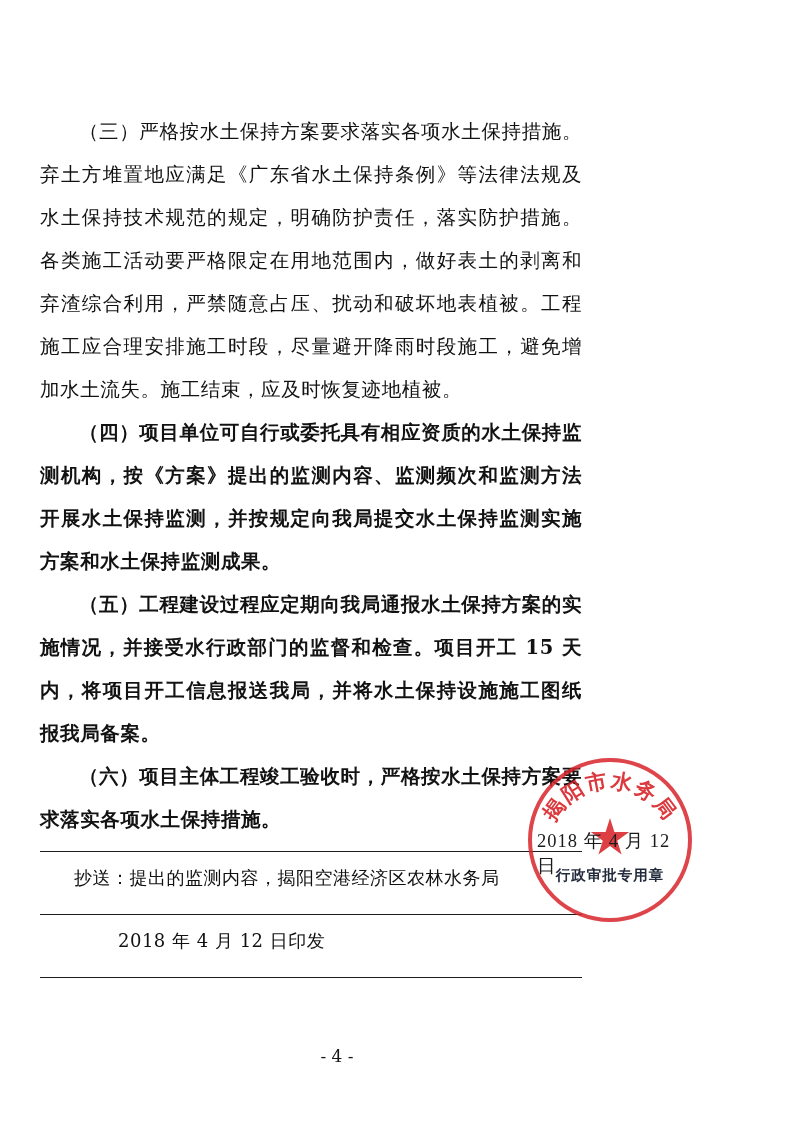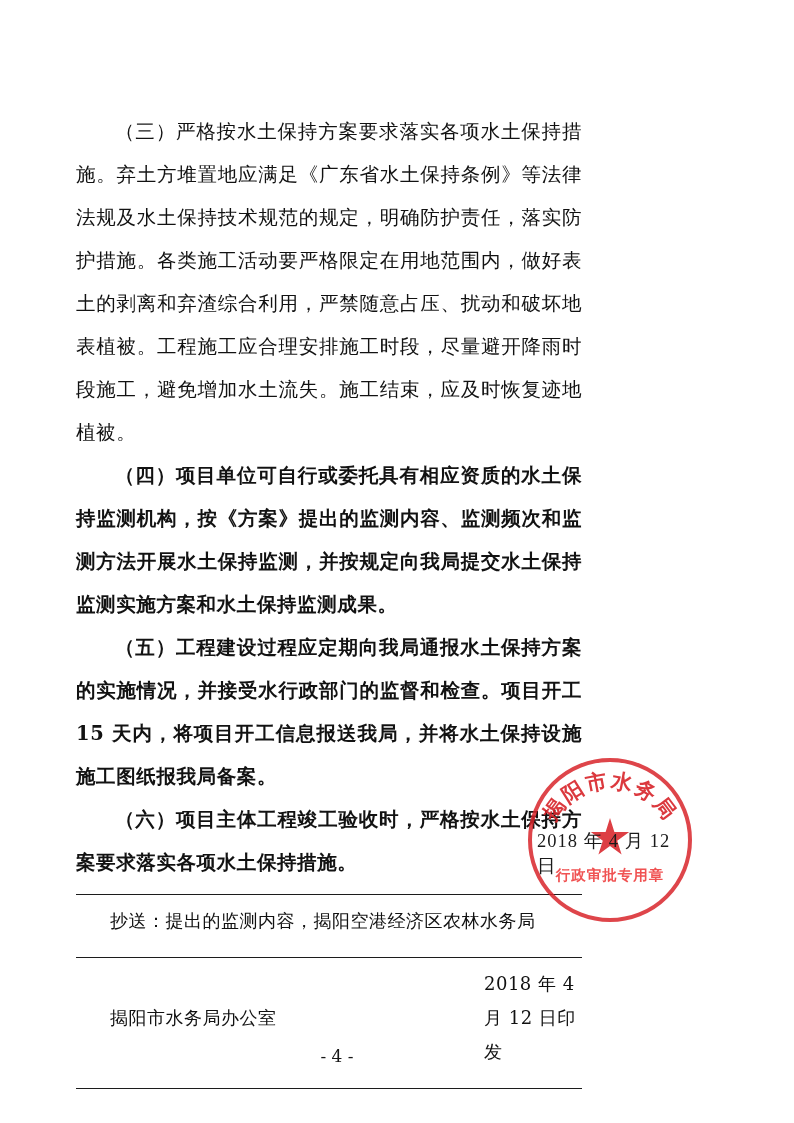--- a/index.html
+++ b/index.html
@@ -13,21 +13,21 @@
     font-family: "DejaVu Serif", "Liberation Serif", serif;
     color: #111111;
     position: relative;
     overflow: hidden;
   }
   .page {
     position: relative;
     width: 674px;
     height: 1123px;
     box-sizing: border-box;
-    padding: 110px 92px 0 76px;
+    padding: 110px 92px 0 40px;
   }
   .doc-body {
     font-size: 19.5px;
     line-height: 43px;
     letter-spacing: 0.6px;
     text-align: justify;
     color: #121212;
   }
   .para {
     text-indent: 2em;
@@ -134,21 +134,21 @@
     font-weight: bold;
     letter-spacing: 2px;
     opacity: 0.9;
   }
   .seal-bottom {
     position: absolute;
     left: 0;
     right: 0;
     top: 108px;
     text-align: center;
-    color: #ef4444;
+    color: #0f172a;
     font-family: "DejaVu Sans", "Liberation Sans", sans-serif;
     font-size: 14.5px;
     font-weight: bold;
     letter-spacing: 1px;
     opacity: 0.92;
   }
   .seal-date {
     position: absolute;
     left: 537px;
     top: 828px;
@@ -189,21 +189,20 @@
 
   <hr class="rule">
 
   <div class="footer-row">
     <span class="left">抄送：提出的监测内容，揭阳空港经济区农林水务局</span>
   </div>
 
   <hr class="rule">
 
   <div class="footer-row split">
-    <span class="left">揭阳市水务局办公室</span>
     <span class="right">2018 年 4 月 12 日印发</span>
   </div>
 
   <hr class="rule">
 
   <div class="page-number">- 4 -</div>
 
 </div>
 
 </body></html>

